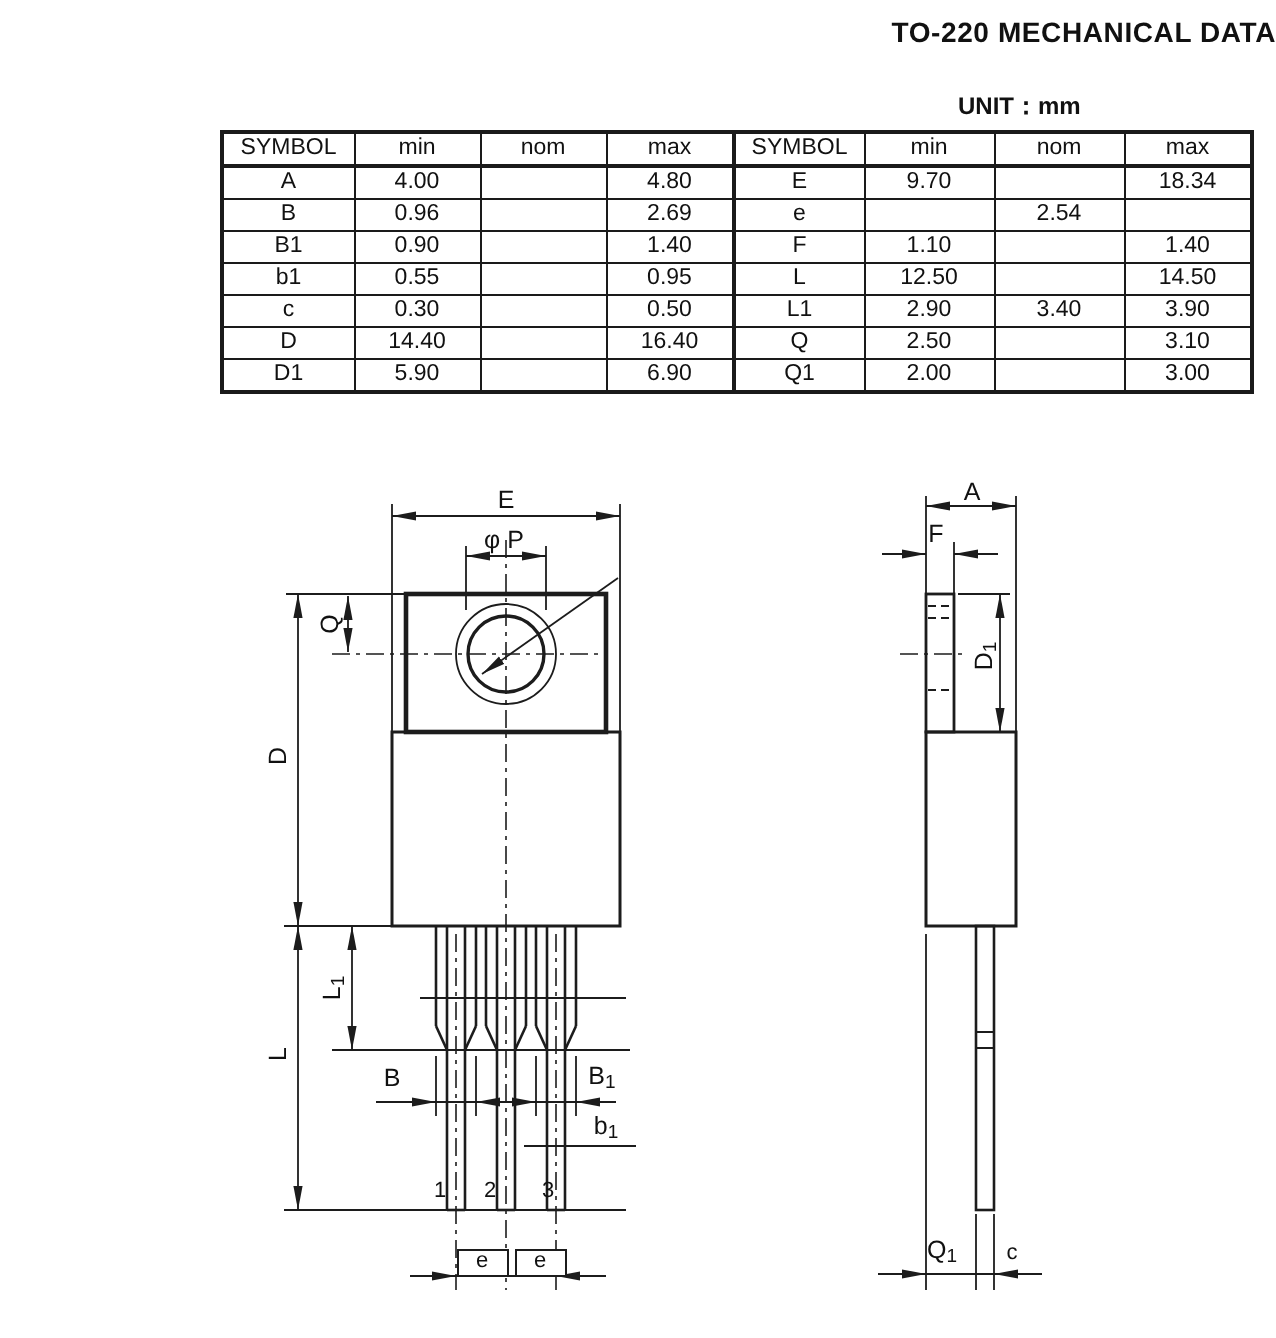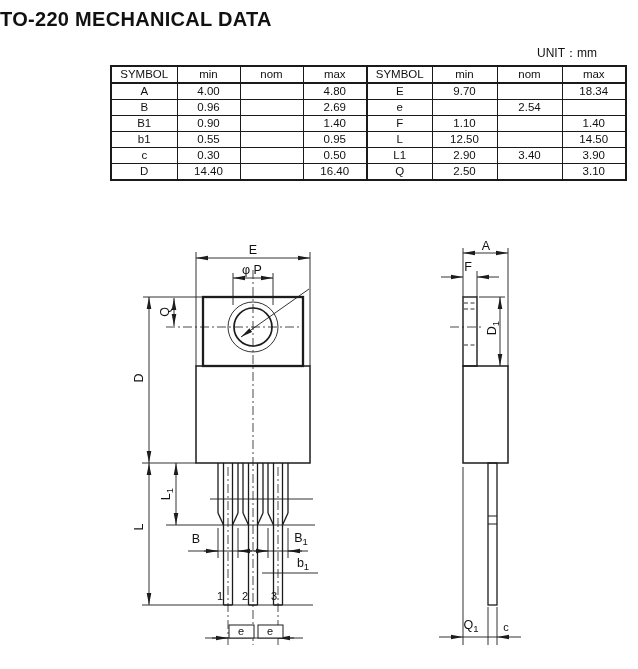--- a/index.html
+++ b/index.html
@@ -1,20 +1,20 @@
 <!DOCTYPE html>
 <html><head>
 <meta charset="utf-8">
 <style>
   html,body{margin:0;padding:0;background:#ffffff;}
   body{width:638px;height:669px;font-family:"Liberation Sans",sans-serif;color:#111;}
   .page{position:relative;width:638px;height:669px;background:#fff;overflow:hidden;}
-  .title{position:absolute;top:8px;left:0;width:100%;text-align:left;
-         font-size:20px;font-weight:bold;letter-spacing:.3px;}
-  .unit{position:absolute;top:45px;left:537px;font-size:12px;}
+  .title{position:absolute;top:8px;left:0;width:100%;text-align:right;
+         font-size:14px;font-weight:bold;letter-spacing:.3px;}
+  .unit{position:absolute;top:45px;left:479px;font-size:12px;font-weight:bold;}
   table.dim{position:absolute;left:62px;top:65px;border-collapse:collapse;
             table-layout:fixed;border:2px solid #1a1a1a;margin-left:48px;}
   table.dim th,table.dim td{border:1px solid #1a1a1a;font-size:11.5px;font-weight:normal;
             text-align:center;padding:0;height:15px;line-height:15px;overflow:hidden;
             white-space:nowrap;}
   table.dim thead th{border-bottom:2px solid #1a1a1a;}
   table.dim .mid{border-right:2px solid #1a1a1a;}
   svg.draw{position:absolute;left:0;top:0;}
   .lbl{position:absolute;display:flex;align-items:flex-start;white-space:nowrap;
        font-size:12.5px;line-height:1;transform:translate(-50%,-50%);}
@@ -107,20 +107,30 @@
       </tr>
       <tr>
         <td>D</td>
         <td>14.40</td>
         <td></td>
         <td class="mid">16.40</td>
         <td>Q</td>
         <td>2.50</td>
         <td></td>
         <td>3.10</td>
+      </tr>
+      <tr>
+        <td>D1</td>
+        <td>5.90</td>
+        <td></td>
+        <td class="mid">6.90</td>
+        <td>Q1</td>
+        <td>2.00</td>
+        <td></td>
+        <td>3.00</td>
       </tr>
     </tbody>
   </table>
 
   <svg class="draw" width="638" height="669" viewBox="0 0 638 669">
     <defs>
       <marker id="ah" viewBox="0 0 12 5.2" refX="12" refY="2.6" markerWidth="12" markerHeight="5.2" markerUnits="userSpaceOnUse" orient="auto-start-reverse">
         <path d="M0,0.3 L12,2.6 L0,4.9 z" fill="#1c1c1c"></path>
       </marker>
     </defs>

